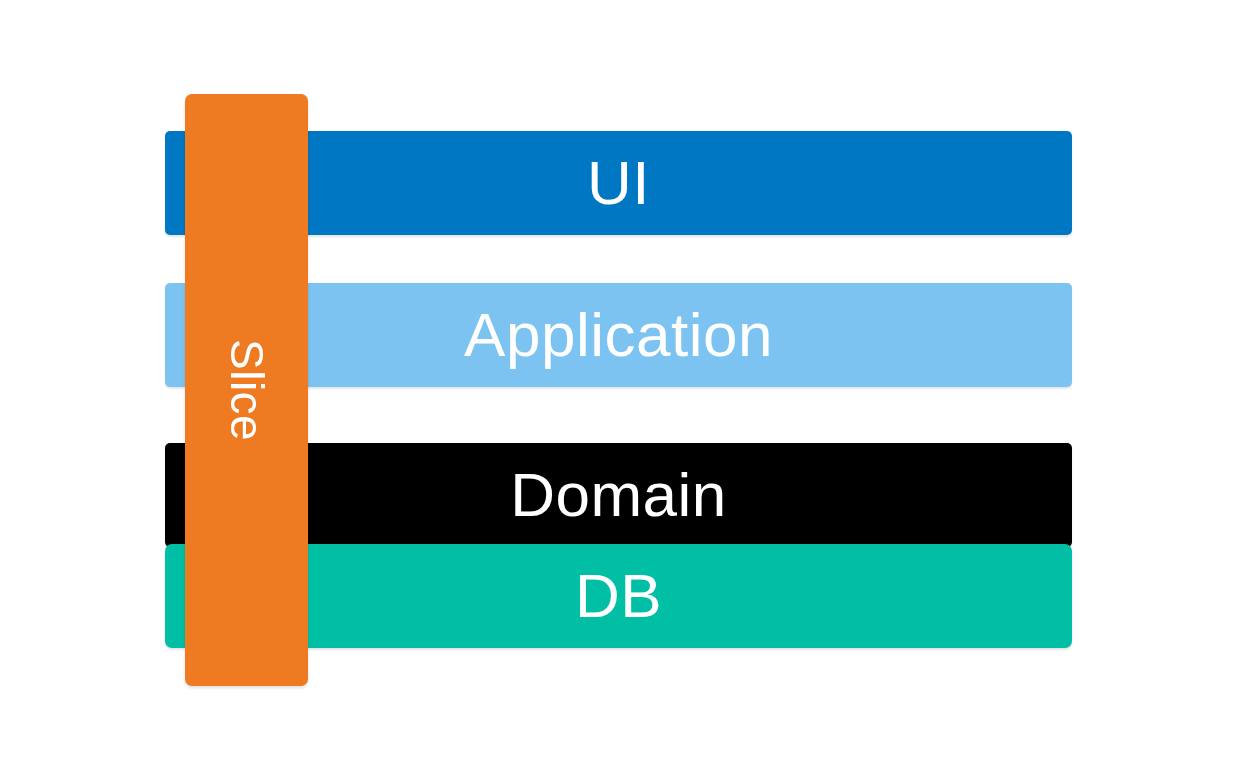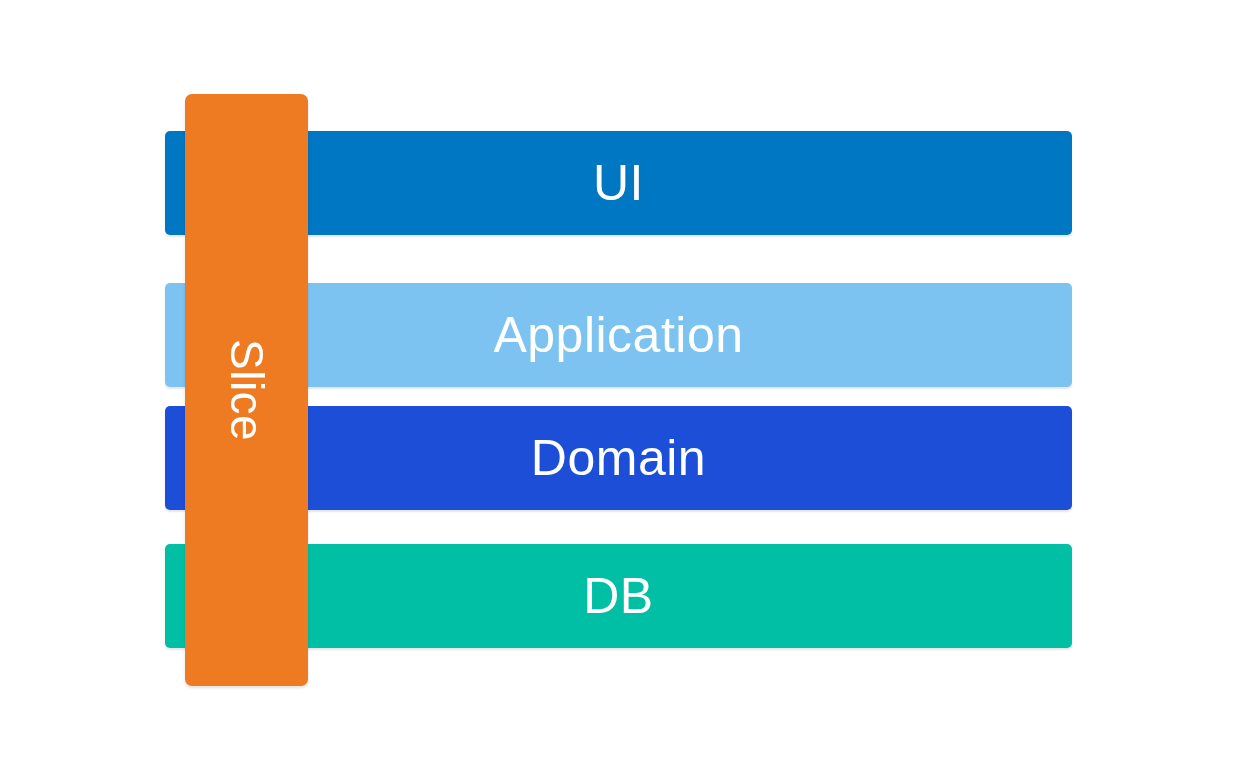--- a/index.html
+++ b/index.html
@@ -22,30 +22,30 @@
     height: 104px;
     border-radius: 5px;
     display: flex;
     align-items: center;
     justify-content: center;
     box-shadow: 0 2px 2px rgba(0,0,0,0.10);
     z-index: 1;
   }
   .layer-bar .layer-label {
     color: #ffffff;
-    font-size: 50px;
+    font-size: 62px;
     font-weight: 400;
     line-height: 1;
     letter-spacing: 0.5px;
     user-select: none;
   }
   #layer-0 { top: 131px; }
   #layer-1 { top: 283px; }
   #layer-2 { top: 406px; }
-  #layer-3 { top: 544px; }
+  #layer-3 { top: 544px; border-radius: 7px; }
   .slice-bar {
     position: absolute;
     left: 185px;
     top: 94px;
     width: 123px;
     height: 592px;
     border-radius: 7px;
     display: flex;
     align-items: center;
     justify-content: center;
@@ -69,21 +69,21 @@
 <div class="canvas">
 
   <div class="layer-bar" id="layer-0" style="background-color: rgb(0, 119, 194);">
     <span class="layer-label">UI</span>
   </div>
 
   <div class="layer-bar" id="layer-1" style="background-color: rgb(124, 195, 242);">
     <span class="layer-label">Application</span>
   </div>
 
-  <div class="layer-bar" id="layer-2" style="background-color: #1d4ed8;">
+  <div class="layer-bar" id="layer-2" style="background-color: #000000; margin-top: 37px;">
     <span class="layer-label">Domain</span>
   </div>
 
   <div class="layer-bar" id="layer-3" style="background-color: rgb(0, 191, 165);">
     <span class="layer-label">DB</span>
   </div>
 
   <div class="slice-bar" style="background-color: rgb(238, 123, 34);">
     <span class="slice-label">Slice</span>
   </div>

